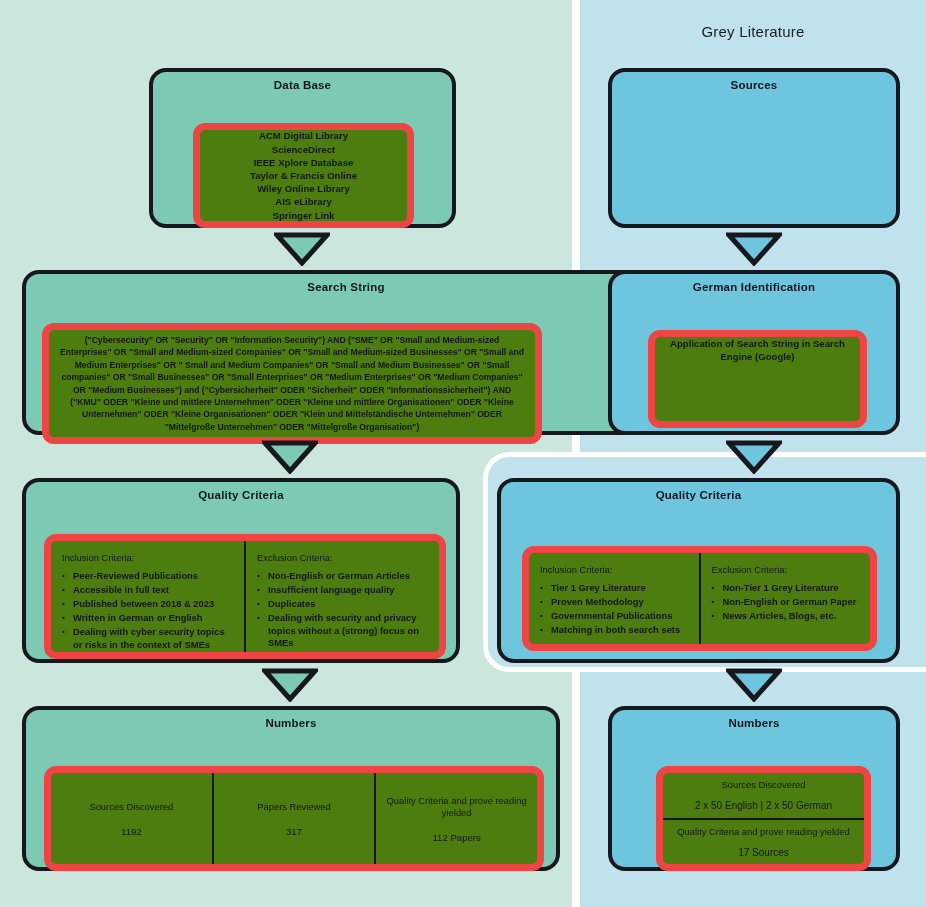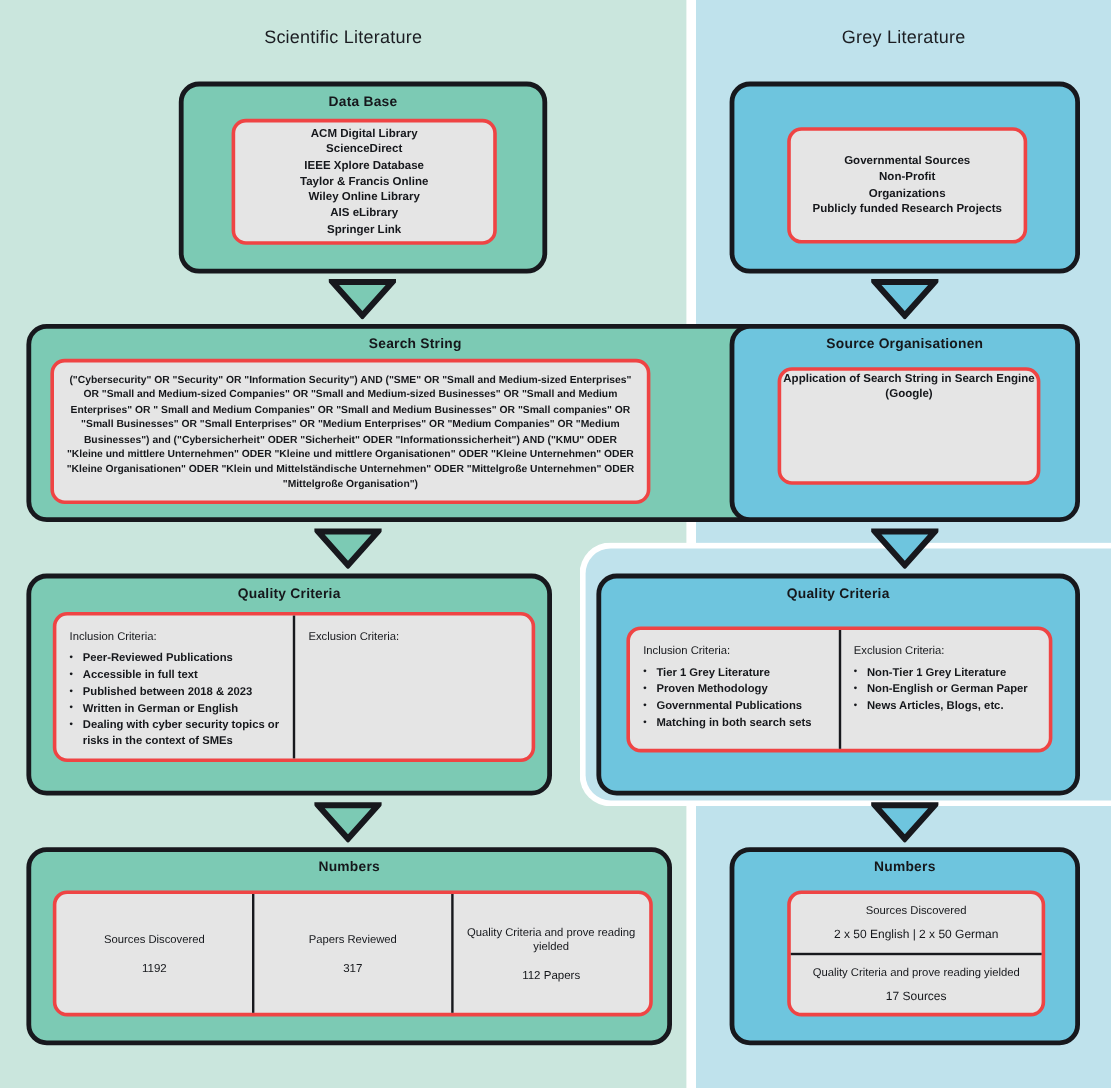--- a/index.html
+++ b/index.html
@@ -76,24 +76,25 @@
     font-size: 11.5px;
     font-weight: bold;
     color: #15171b;
     margin-top: 7px;
     letter-spacing: 0.2px;
   }
 
   
   .card {
     position: absolute;
-    background: #e5e5e5;
-    border: 3px solid #ef4444;
+    background: #4d7c0f;
+    border: 7px solid #ef4444;
     border-radius: 12px;
     box-sizing: border-box;
+    margin-top: 24px;
   }
 
   .centerlist {
     text-align: center;
     font-size: 9.6px;
     font-weight: bold;
     color: #15171b;
     line-height: 13.2px;
   }
 
@@ -199,21 +200,20 @@
 </style>
 </head>
 <body>
 
 <div id="canvas">
 
   <div class="panel panel-sci"></div>
   <div class="panel panel-grey-main"></div>
   <div class="panel panel-grey-ext"></div>
 
-  <div class="col-title" id="title-sci">Scientific Literature</div>
   <div class="col-title" id="title-grey">Grey Literature</div>
 
   <div class="stage green" style="left:149px; top:68px; width:307px; height:160px;">
     <div class="stage-label">Data Base</div>
     <div class="card" style="left:40px; top:27px; width:221px; height:105px; display:flex; align-items:center; justify-content:center;">
       <div class="centerlist">
         <div>ACM Digital Library</div>
         <div>ScienceDirect</div>
         <div>IEEE Xplore Database</div>
         <div>Taylor &amp; Francis Online</div>
@@ -251,20 +251,26 @@
         <ul class="qc-list">
           <li>Peer-Reviewed Publications</li>
           <li>Accessible in full text</li>
           <li>Published between 2018 &amp; 2023</li>
           <li>Written in German or English</li>
           <li>Dealing with cyber security topics or risks in the context of SMEs</li>
         </ul>
       </div>
       <div class="qc-half">
         <div class="qc-heading">Exclusion Criteria:</div>
+        <ul class="qc-list">
+          <li>Non-English or German Articles</li>
+          <li>Insufficient language quality</li>
+          <li>Duplicates</li>
+          <li>Dealing with security and privacy topics without a (strong) focus on SMEs</li>
+        </ul>
       </div>
     </div>
   </div>
 
   <div class="arrow" style="left:262px; top:668px;">
     <svg width="56" height="34" viewBox="0 0 56 34">
       <polygon points="3,3 53,3 28,31" fill="#7ccab4" stroke="#17181d" stroke-width="5" stroke-linejoin="miter"></polygon>
     </svg>
   </div>
 
@@ -280,38 +286,31 @@
         <div class="num-value">317</div>
       </div>
       <div class="num-cell">
         <div class="num-label">Quality Criteria and prove reading yielded</div>
         <div class="num-value">112 Papers</div>
       </div>
     </div>
   </div>
 
   <div class="stage blue" style="left:608px; top:68px; width:292px; height:160px;">
-    <div class="card" style="left:44px; top:34px; width:200px; height:97px; display:flex; align-items:center; justify-content:center;">
-      <div class="centerlist">
-        <div>Governmental Sources</div>
-        <div>Non-Profit</div>
-        <div>Organizations</div>
-        <div>Publicly funded Research Projects</div>
-      </div>
-    </div>
+    <div class="stage-label">Sources</div>
   </div>
 
   <div class="arrow" style="left:726px; top:232px;">
     <svg width="56" height="34" viewBox="0 0 56 34">
       <polygon points="3,3 53,3 28,31" fill="#6ec5de" stroke="#17181d" stroke-width="5" stroke-linejoin="miter"></polygon>
     </svg>
   </div>
 
   <div class="stage blue" style="left:608px; top:270px; width:292px; height:165px;">
-    <div class="stage-label">Source Organisationen</div>
+    <div class="stage-label">German Identification</div>
     <div class="card" style="left:36px; top:32px; width:219px; height:98px; display:flex; justify-content:center;">
       <div class="simple-center">Application of Search String in Search Engine (Google)</div>
     </div>
   </div>
 
   <div class="arrow" style="left:726px; top:440px;">
     <svg width="56" height="34" viewBox="0 0 56 34">
       <polygon points="3,3 53,3 28,31" fill="#6ec5de" stroke="#17181d" stroke-width="5" stroke-linejoin="miter"></polygon>
     </svg>
   </div>

